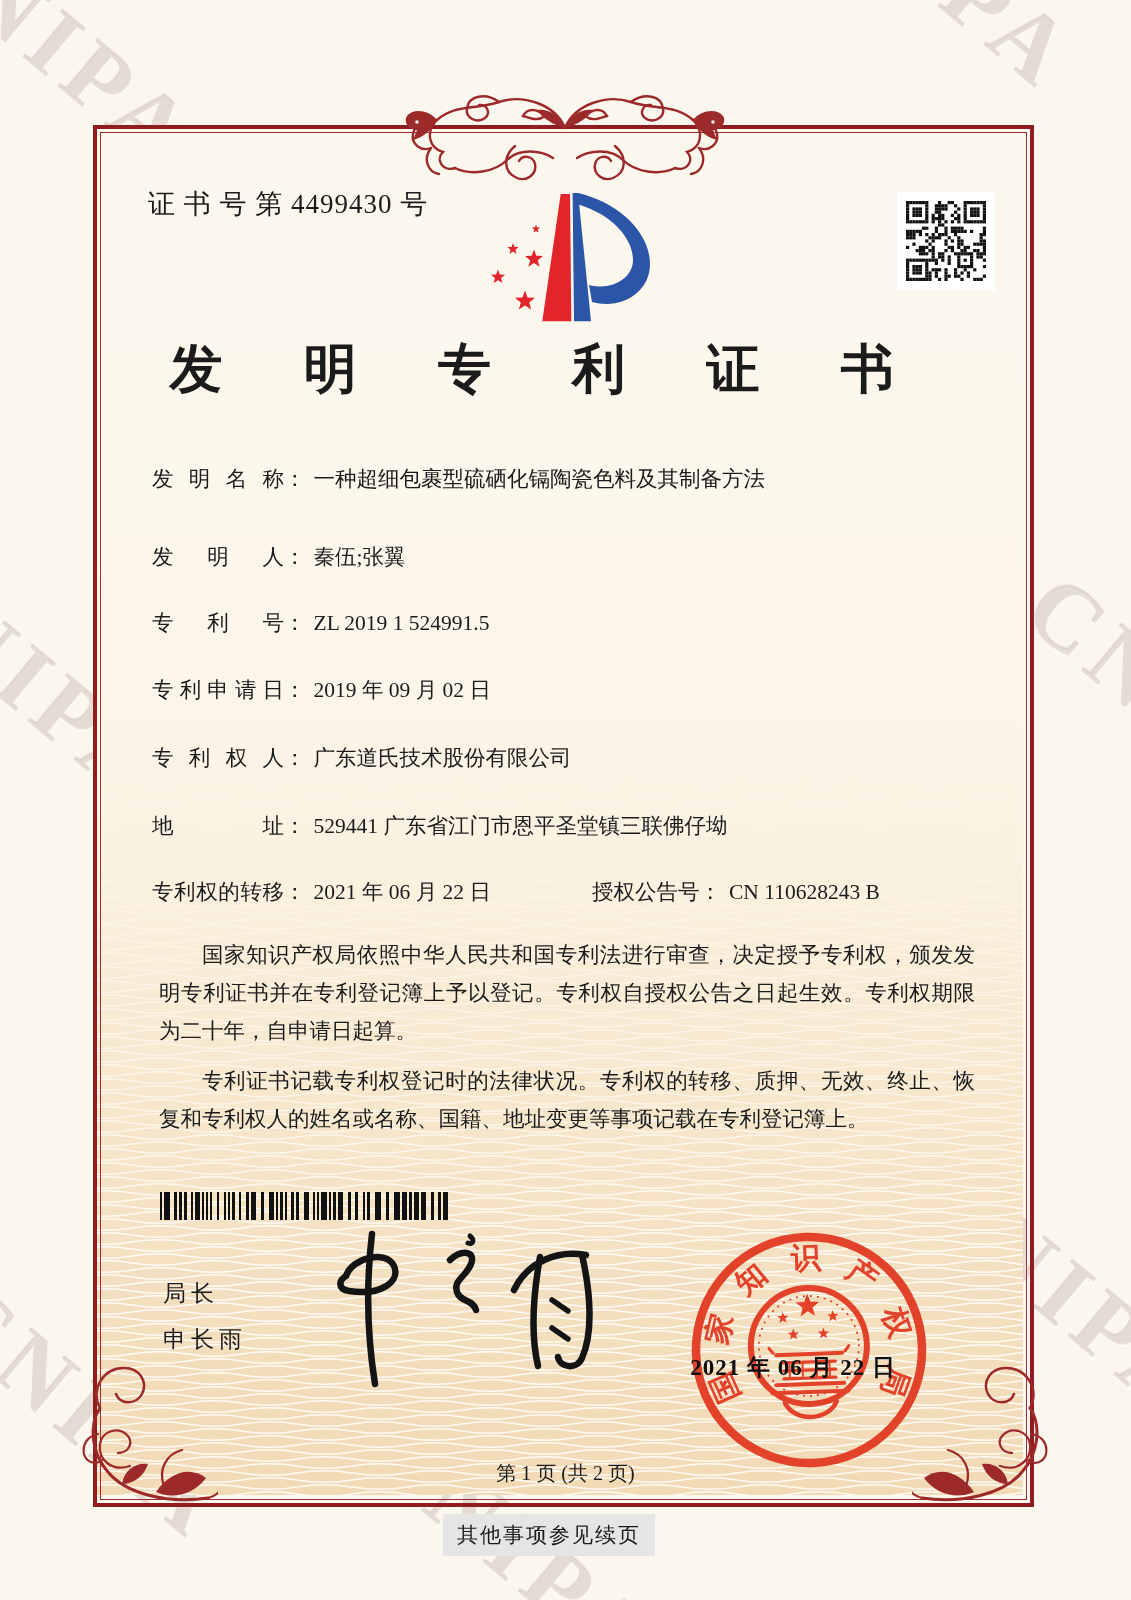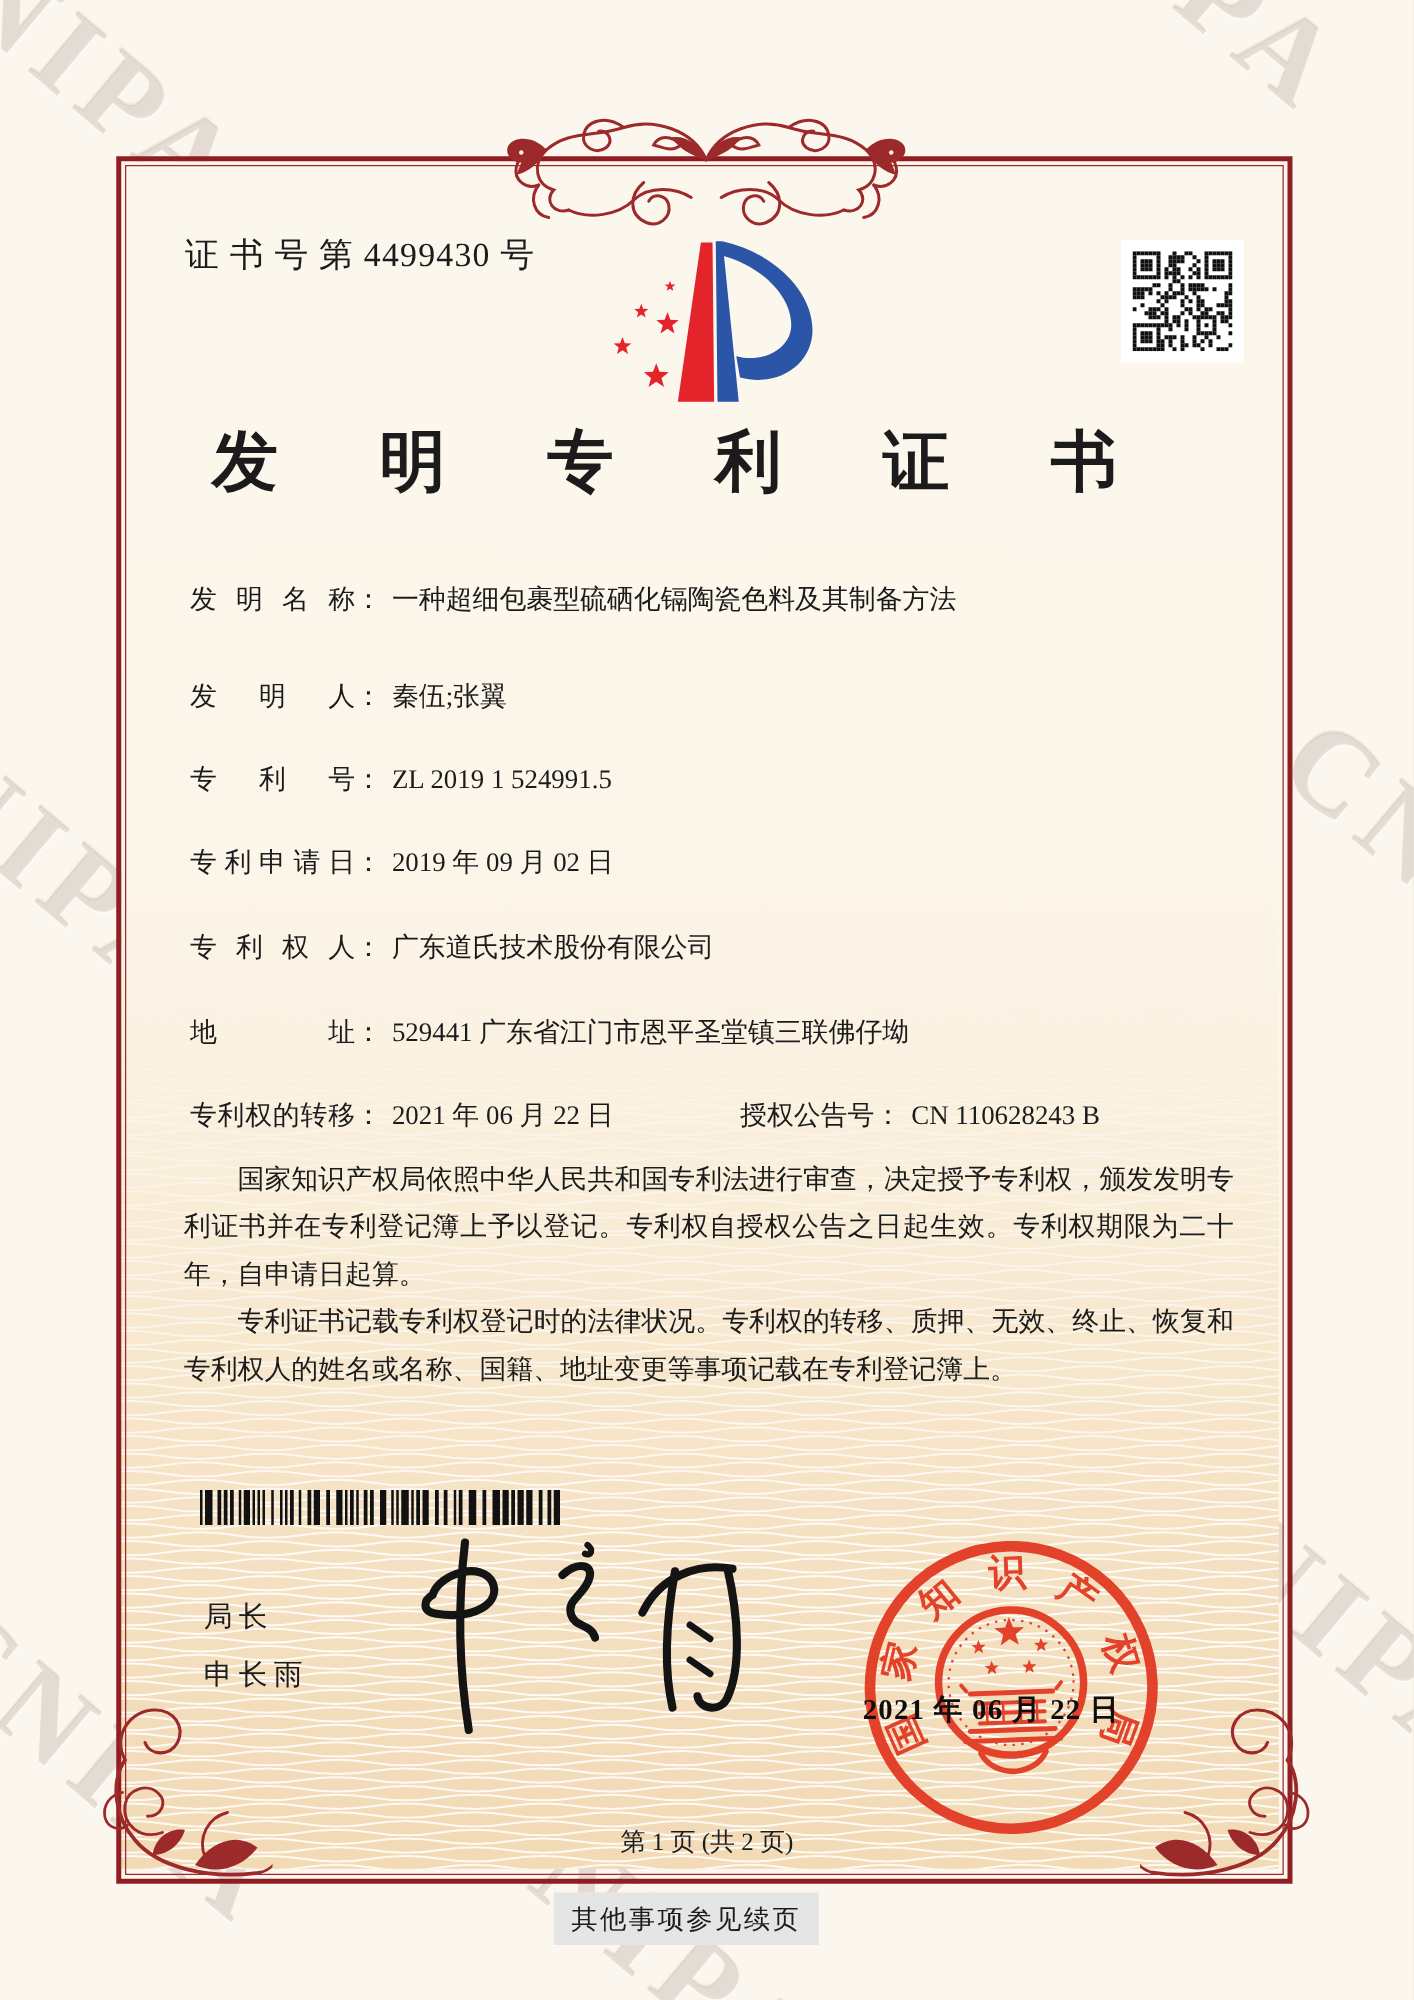--- a/index.html
+++ b/index.html
@@ -21,21 +21,21 @@
   .abs{position:absolute;z-index:5;}
   #cert-no{left:148px;top:186px;font-size:27px;letter-spacing:1px;}
   #title{left:0;top:334px;width:1131px;text-align:center;font-size:53px;font-weight:700;
          letter-spacing:34px;transform:translateX(-17px);}
   .row{position:absolute;left:152px;font-size:21.5px;z-index:5;white-space:nowrap;}
   .row-label{display:inline-block;width:132px;text-align:justify;text-align-last:justify;
              vertical-align:bottom;}
   .row-value{margin-left:8px;}
   .grant2{position:absolute;left:440px;top:0;white-space:nowrap;}
   #paras{left:147px;top:924px;width:840px;font-size:21.5px;line-height:38px;text-align:justify;}
-  #paras p{margin:0;text-indent:2em;}
+  #paras p{margin:12px;text-indent:2em;}
   #director-title{left:163px;top:1278px;font-size:23px;letter-spacing:5px;
       font-family:"Liberation Sans","DejaVu Sans",sans-serif;z-index:6;text-align:center;}
   #director-name{left:163px;top:1324px;font-size:23px;letter-spacing:5px;
       font-family:"Liberation Sans","DejaVu Sans",sans-serif;z-index:6;}
   #seal-date{left:683px;top:1352px;width:220px;text-align:center;font-size:23px;
       font-weight:700;letter-spacing:1px;z-index:7;color:#0e0e0e;}
   #page-info{left:99px;top:1460px;width:933px;text-align:center;font-size:20px;z-index:6;}
   #cont-note{left:443px;top:1514px;width:212px;height:42px;line-height:42px;background:#e5e5e5;
       text-align:center;font-size:21px;letter-spacing:2px;z-index:6;}
   #qr-box{left:897px;top:192px;width:98px;height:98px;background:#ffffff;z-index:5;

